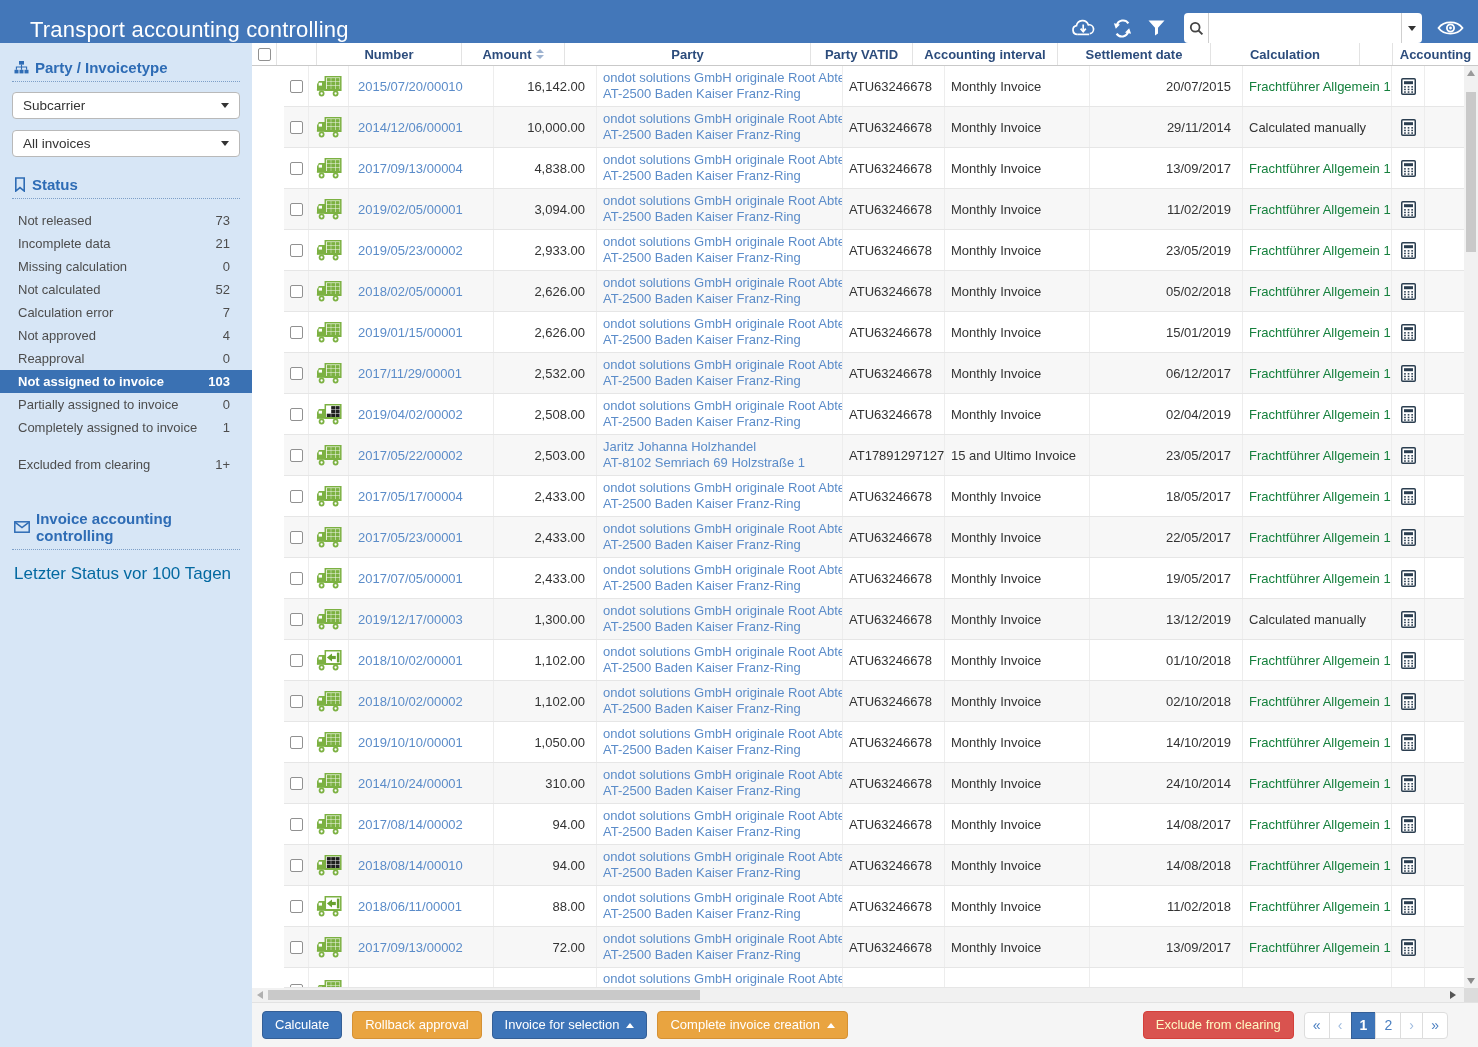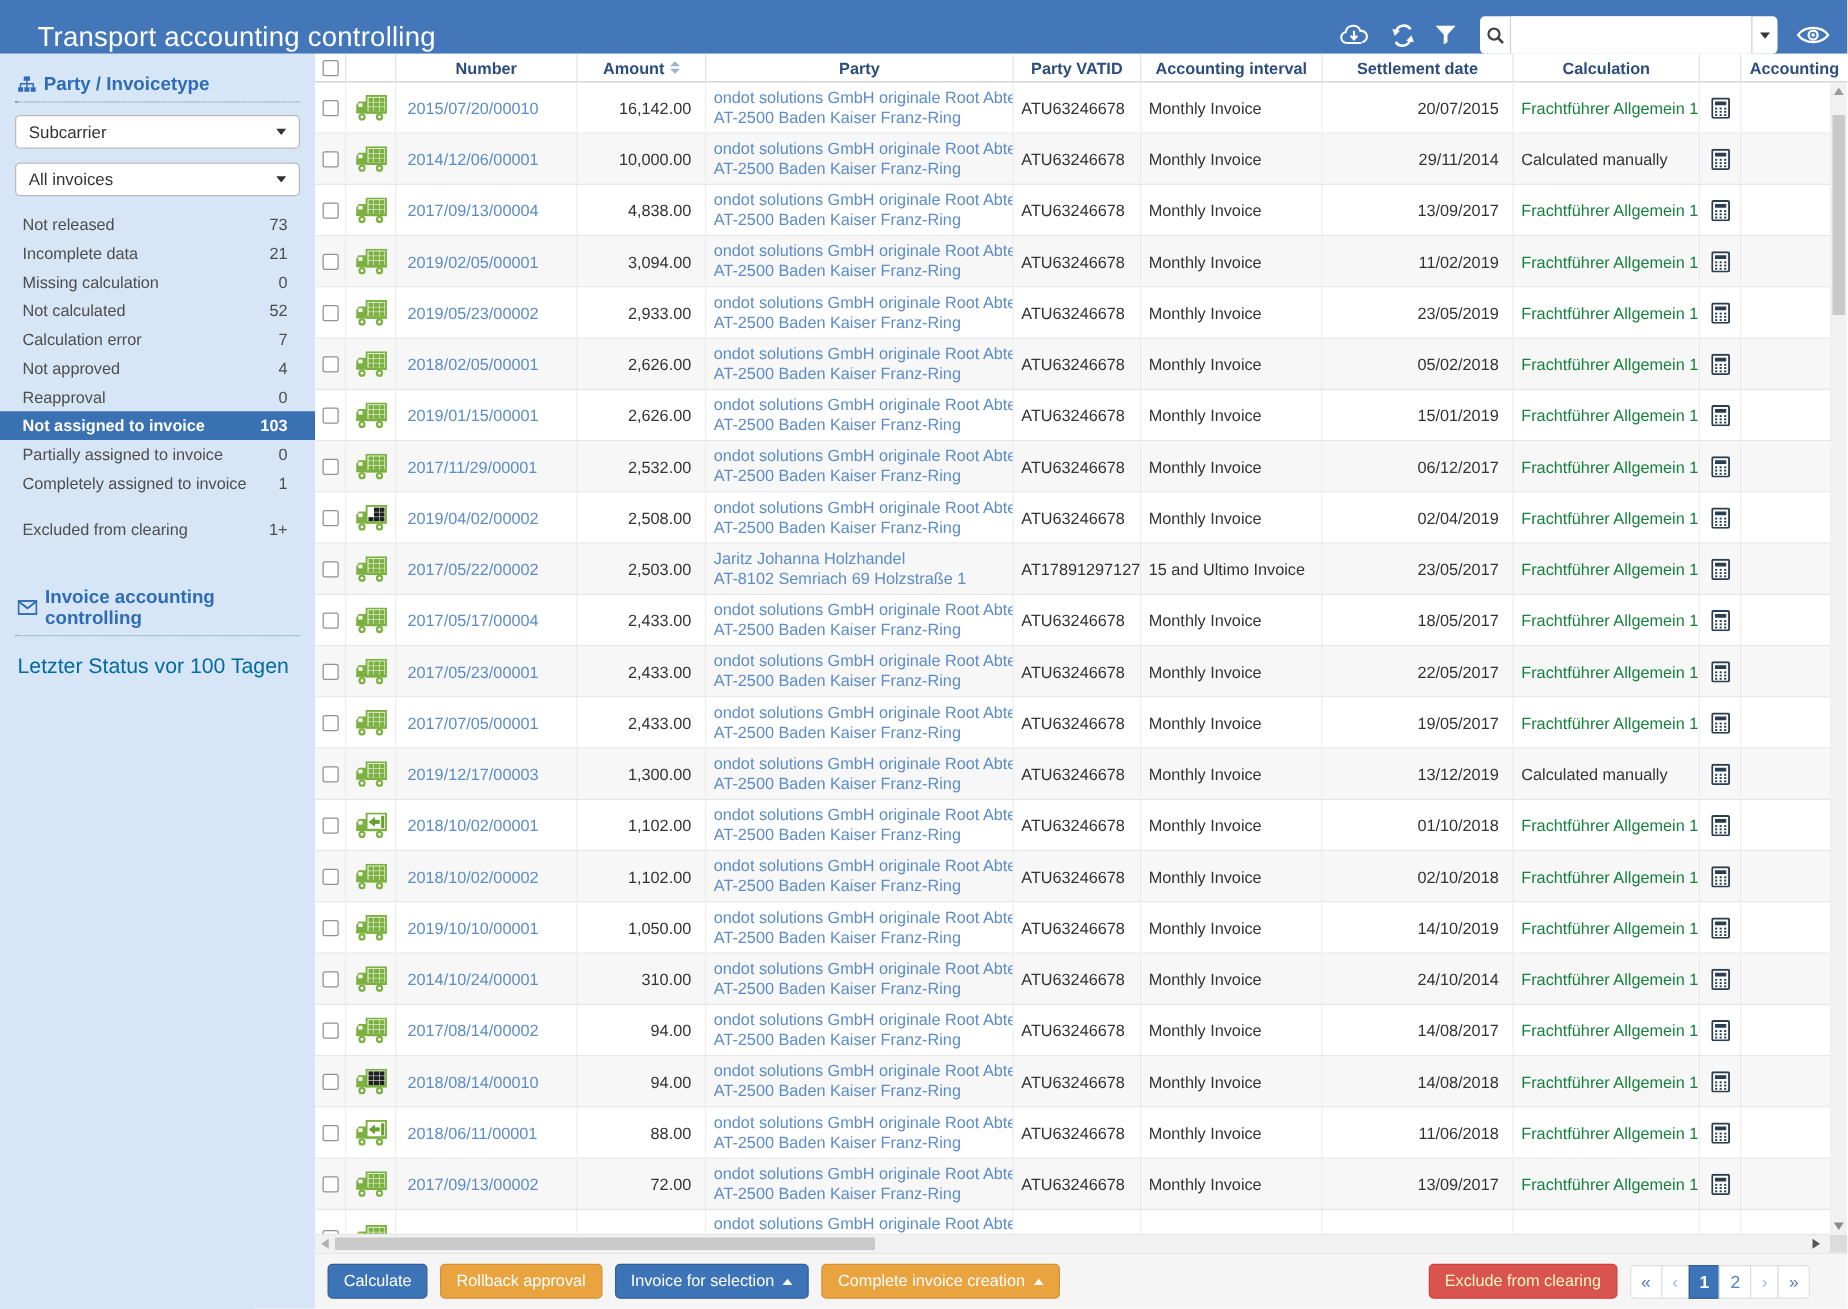--- a/index.html
+++ b/index.html
@@ -65,21 +65,21 @@
   .thead .hcell {
     display:flex; align-items:center; justify-content:center; gap:4px;
     font-weight:bold; color:#2c4c7c; font-size:13px;
     border-right:1px solid #e3e3e3; overflow:hidden; white-space:nowrap; cursor:default;
   }
   .thead .hcell:last-child { border-right:0; }
   .sort { display:inline-flex; flex-direction:column; gap:2px; cursor:pointer; }
   .sort .up { width:0;height:0;border-left:4px solid transparent;border-right:4px solid transparent;border-bottom:4px solid #9db2cf; }
   .sort .dn { width:0;height:0;border-left:4px solid transparent;border-right:4px solid transparent;border-top:4px solid #9db2cf; }
 
-  .body-wrap { flex:1 1 auto; position:relative; overflow:hidden; min-height:0; }
+  .body-wrap { flex:1 1 auto; position:relative; overflow:hidden; min-height:0;margin-left:32px; }
   .rows { margin-right:14px; }
   .row { height:41px; align-items:center; border-bottom:1px solid #e6e6e6; background:#fff; }
   .rows > div:nth-of-type(even) { background:#f7f7f7; }
   .cell {
     height:100%; display:flex; align-items:center; overflow:hidden; white-space:nowrap;
     border-right:1px solid #ededed; padding:0 6px; font-size:13px; color:#333;
   }
   .cell:last-child { border-right:0; }
   .c-check, .c-icon, .c-calcicon { justify-content:center; padding:0; }
   .c-number { padding-left:9px; }
@@ -211,20 +211,28 @@
         <div class="select">
           <span>Subcarrier</span>
           <span class="caret-down"></span>
         </div>
         <div class="select">
           <span>All invoices</span>
           <span class="caret-down"></span>
         </div>
       </div>
 
+      <div class="side-pad sec-status">
+        <div class="side-title">
+          <svg width="12" height="15" viewBox="0 0 12 15">
+            <path d="M1.8 1 h8.4 v13 l-4.2,-3.4 -4.2,3.4 Z" fill="none" stroke="#2e6cb5" stroke-width="1.6"></path>
+          </svg>
+          <span>Status</span>
+        </div>
+      </div>
       <div class="status-list">
 
           <div class="status-item">
             <span class="s-label">Not released</span>
             <span class="s-count">73</span>
           </div>
 
           <div class="status-item">
             <span class="s-label">Incomplete data</span>
             <span class="s-count">21</span>
@@ -1628,21 +1636,21 @@
               <div class="cell c-number">
                 <a class="tlink">2018/06/11/00001</a>
               </div>
               <div class="cell c-amount">88.00</div>
               <div class="cell c-party">
                 <a class="tlink">ondot solutions GmbH originale Root Abteilun</a>
                 <a class="tlink">AT-2500 Baden Kaiser Franz-Ring</a>
               </div>
               <div class="cell c-vatid">ATU63246678</div>
               <div class="cell c-interval">Monthly Invoice</div>
-              <div class="cell c-settle">11/06/2018</div>
+              <div class="cell c-settle">11/02/2018</div>
               <div class="cell c-calc">
                 <span class="link">Frachtführer Allgemein 1</span>
               </div>
               <div class="cell c-calcicon">
                 <svg class="calcico" width="15" height="17" viewBox="0 0 15 17">
                   <rect x="0.75" y="0.75" width="13.5" height="15.5" rx="1" fill="#fff" stroke="#2b3e50" stroke-width="1.5"></rect>
                   <rect x="3" y="3.2" width="9" height="3" fill="#2b3e50"></rect>
                   <rect x="3.1" y="8.1" width="1.7" height="1.5" fill="#2b3e50"></rect>
                   <rect x="6.7" y="8.1" width="1.7" height="1.5" fill="#2b3e50"></rect>
                   <rect x="10.3" y="8.1" width="1.7" height="1.5" fill="#2b3e50"></rect>

